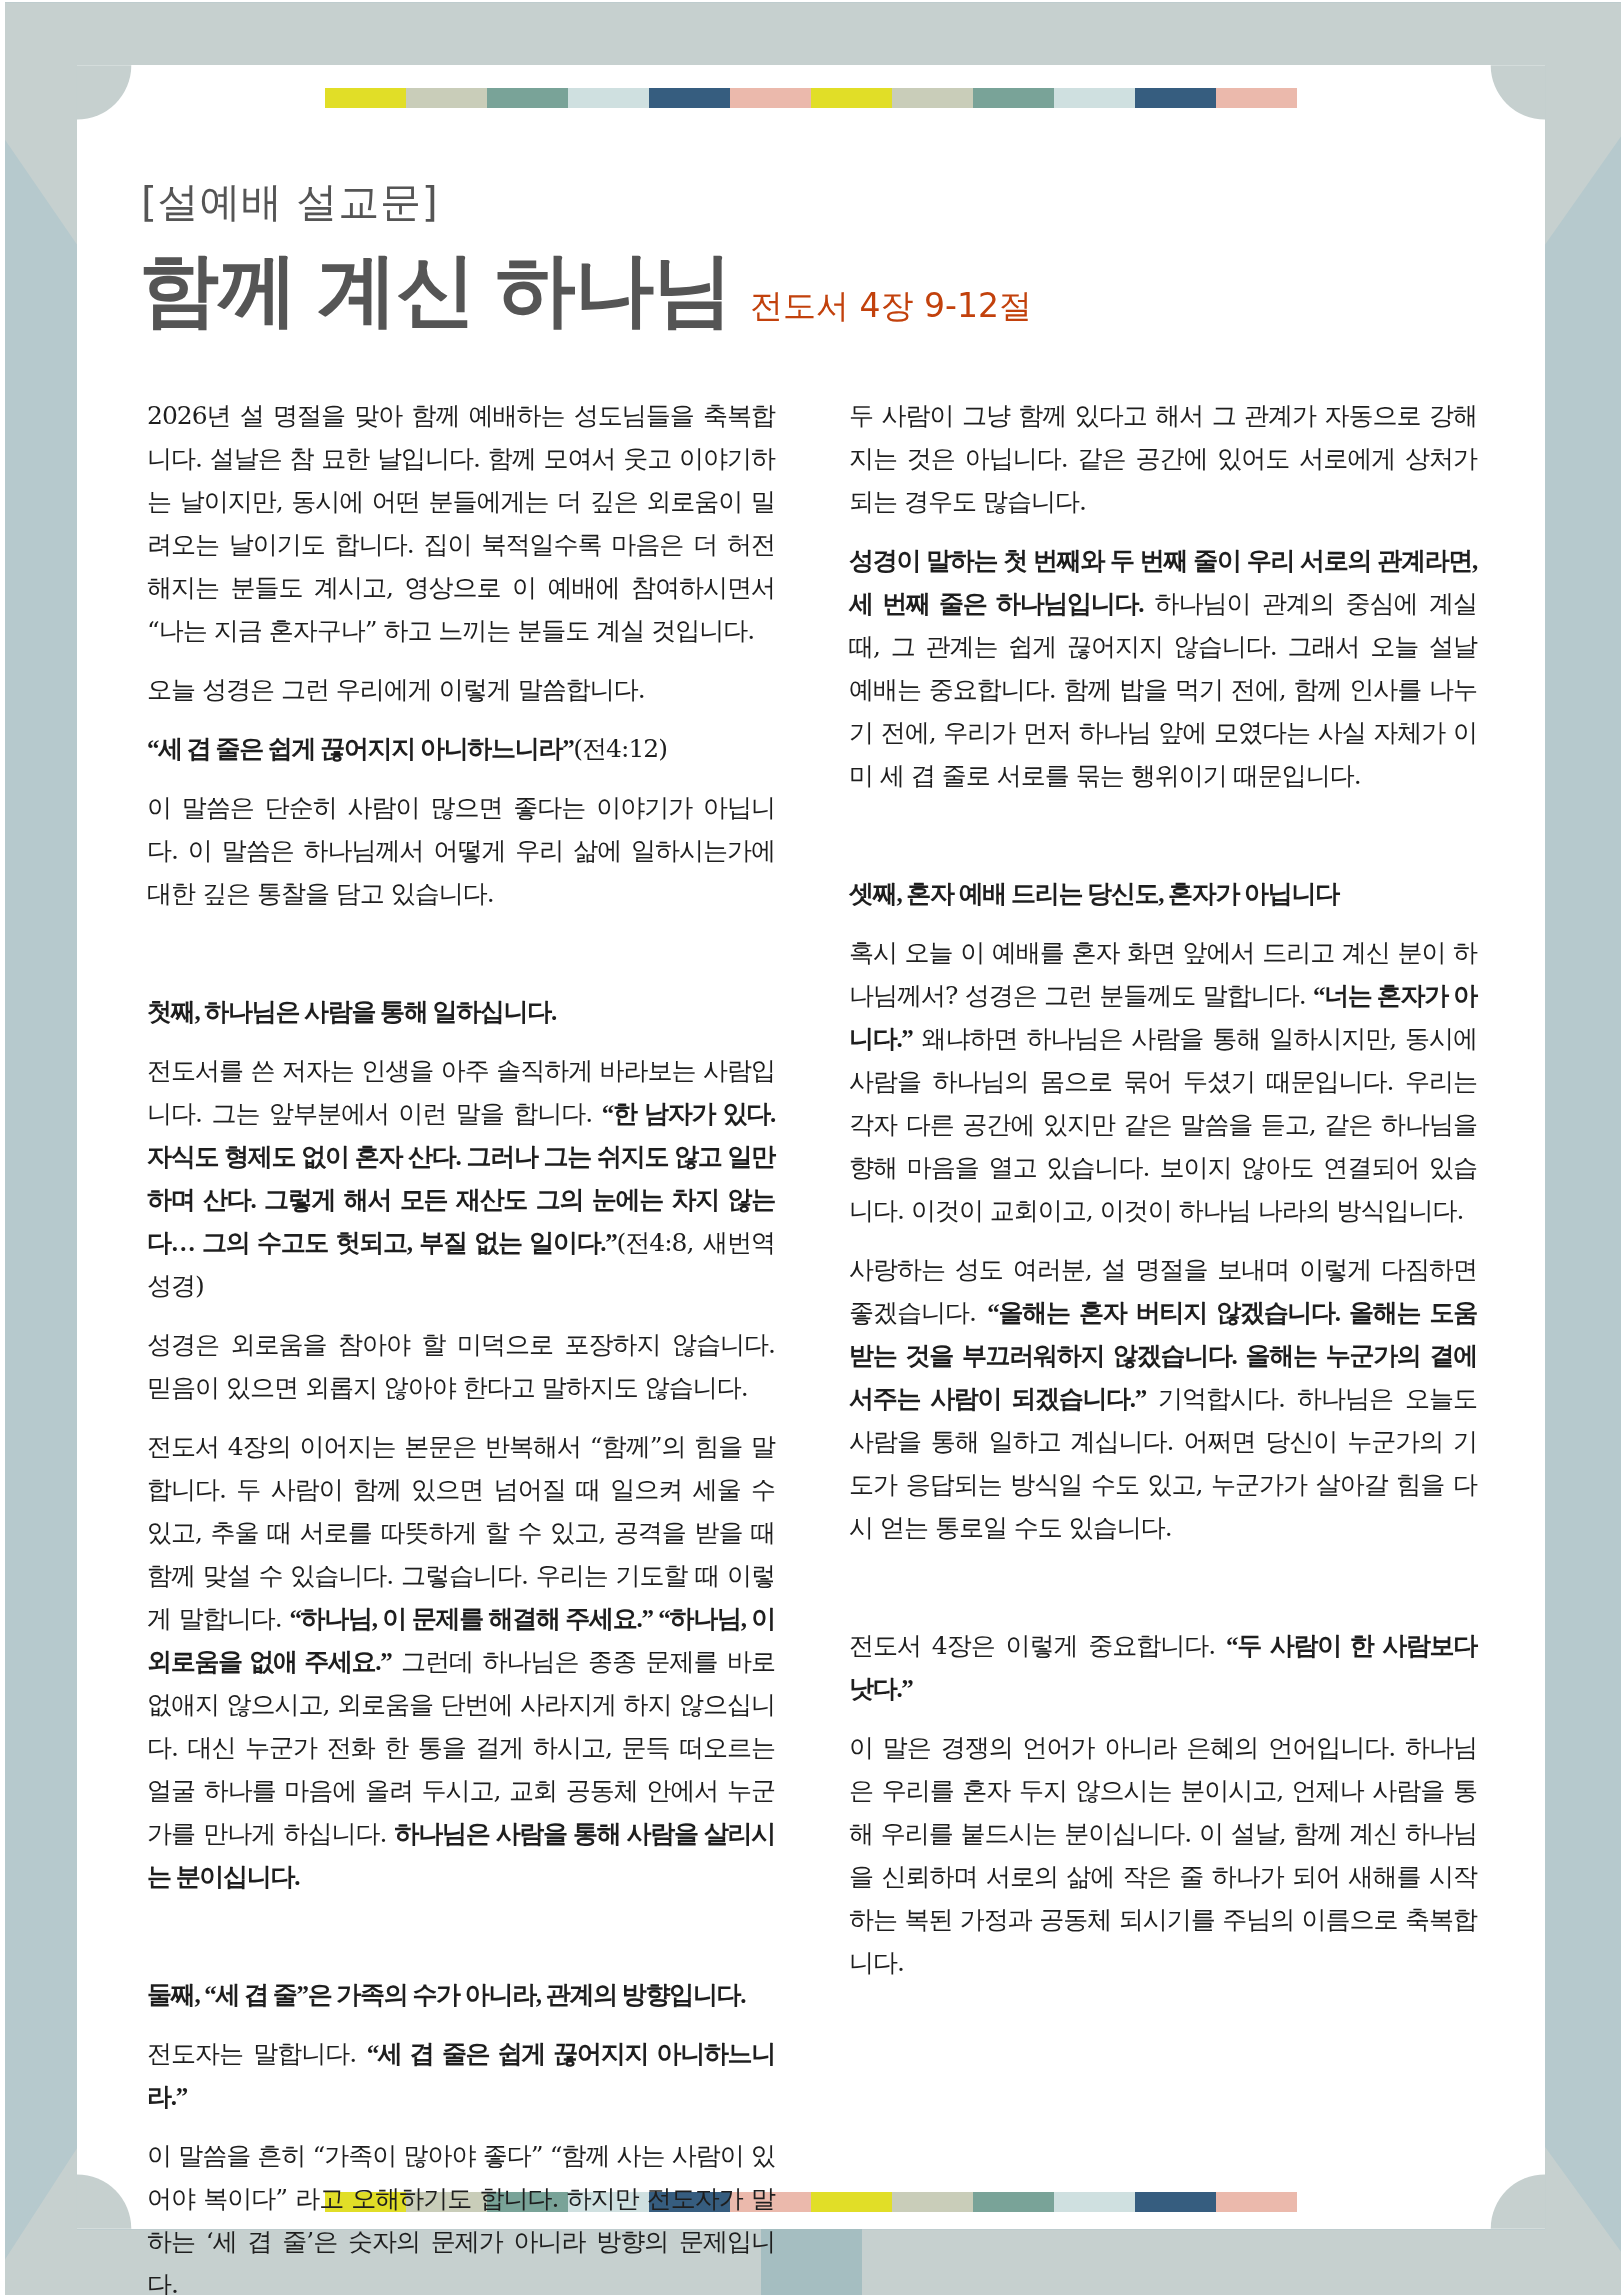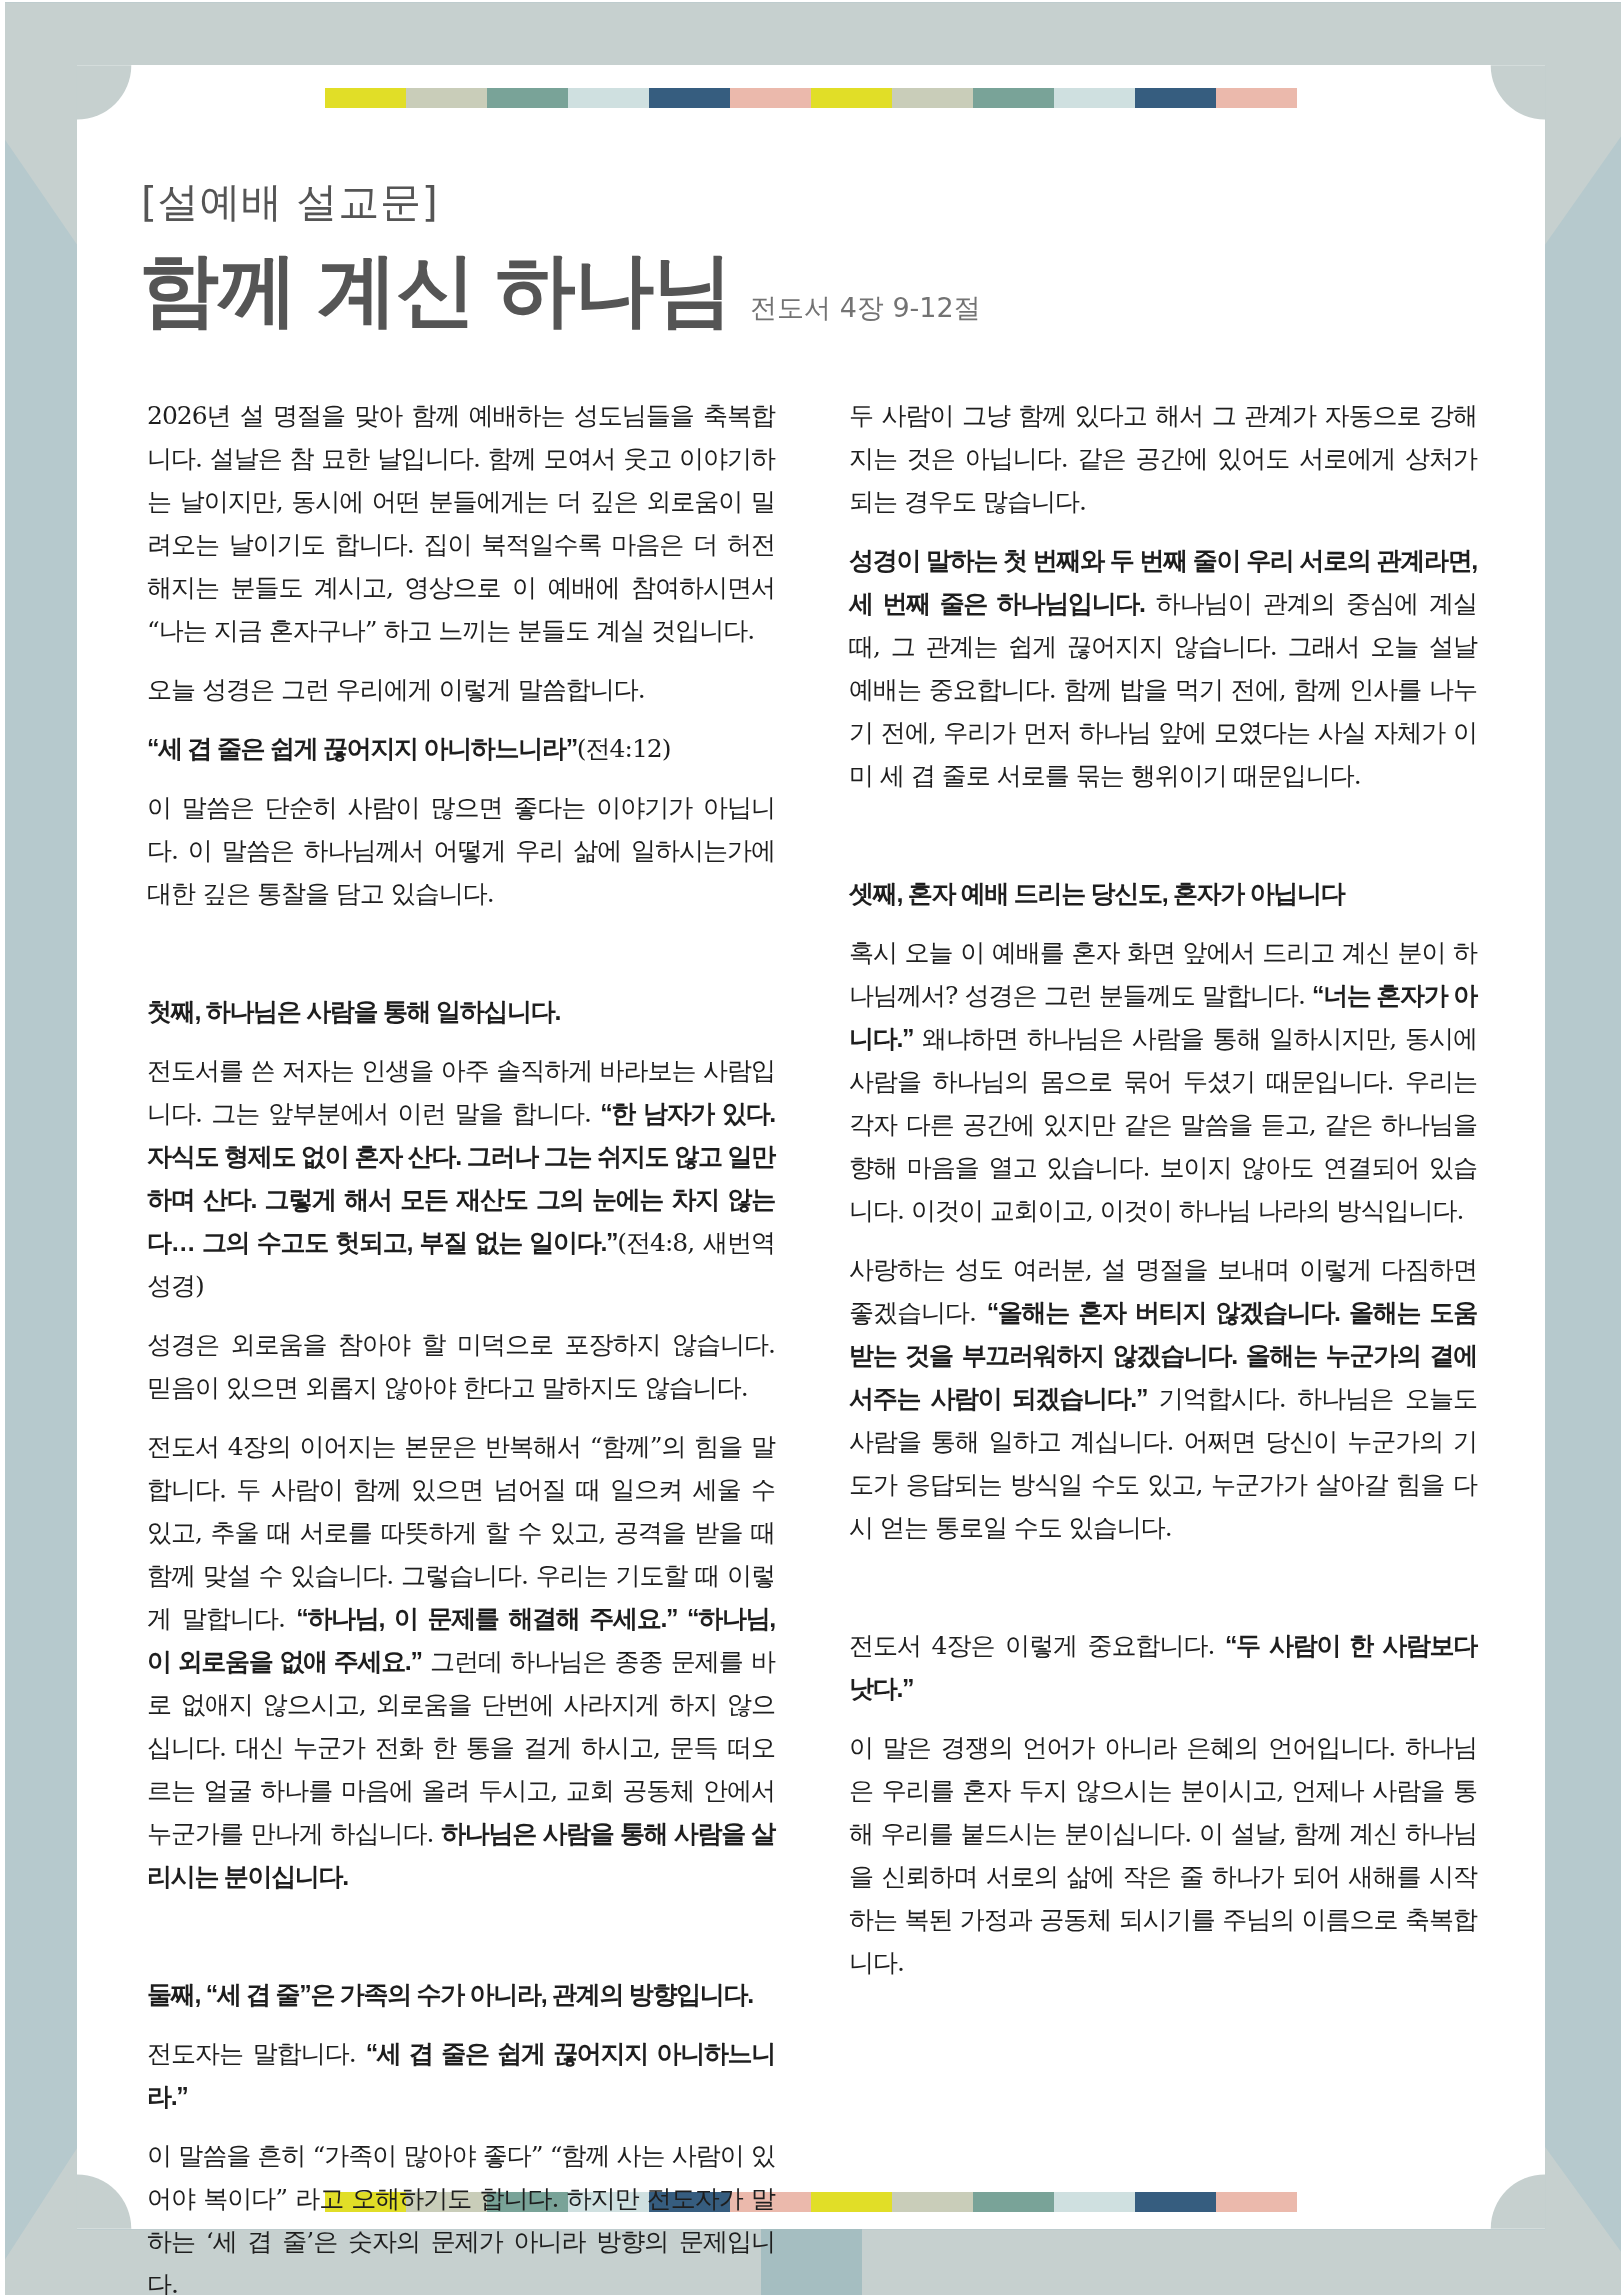--- a/index.html
+++ b/index.html
@@ -26,34 +26,34 @@
     font-family: "DejaVu Sans", sans-serif; font-weight: 400;
     font-size: 41px; color: #555555; letter-spacing: 0.7px; white-space: nowrap;
   }
   .title-row { position: absolute; left: 139px; top: 237px; white-space: nowrap; color: #555555; }
   .title {
     font-family: Liberation Sans, sans-serif; font-weight: bold;
     font-size: 80px; letter-spacing: -1.3px; display: inline-block; vertical-align: baseline;
   }
   .ref {
     font-family: "DejaVu Sans", sans-serif; font-weight: normal;
-    font-size: 27px; display: inline-block; margin-left: 18.3px; vertical-align: baseline; color: #737373;
+    font-size: 33px; display: inline-block; margin-left: 18.3px; vertical-align: baseline; color: #c2410c;
   }
 
   .col {
     position: absolute; top: 378px; width: 660px;
     font-size: 25px; line-height: 43px; text-align: justify; color: #1e1e1e;
     font-family: "DejaVu Serif", "Liberation Serif", serif;
     letter-spacing: -1px;
   }
   .col.left { left: 131px; }
   .col.right { left: 833px; }
   .col p { margin: 16px; }
   .col p.gap { height: 43px; }
-  .col b { font-family: Liberation Sans, sans-serif; font-weight: bold; letter-spacing: -1.3px; }
+  .col b { font-family: Liberation Serif, serif; font-weight: bold; letter-spacing: -1.3px; }
 </style>
 </head>
 <body>
 
 <div class="frame">
   <svg width="1616" height="2294" viewBox="0 0 2470 3505">
 
     <polygon points="0,0 2470,0 2470,205 2354,370 2354,97 110,97 110,370 0,210" fill="#c6d0cf"></polygon>
 
     <polygon points="0,3505 2470,3505 2470,3438 2354,3278 2354,3404 110,3404 110,3280 0,3450" fill="#c6d0cf"></polygon>

